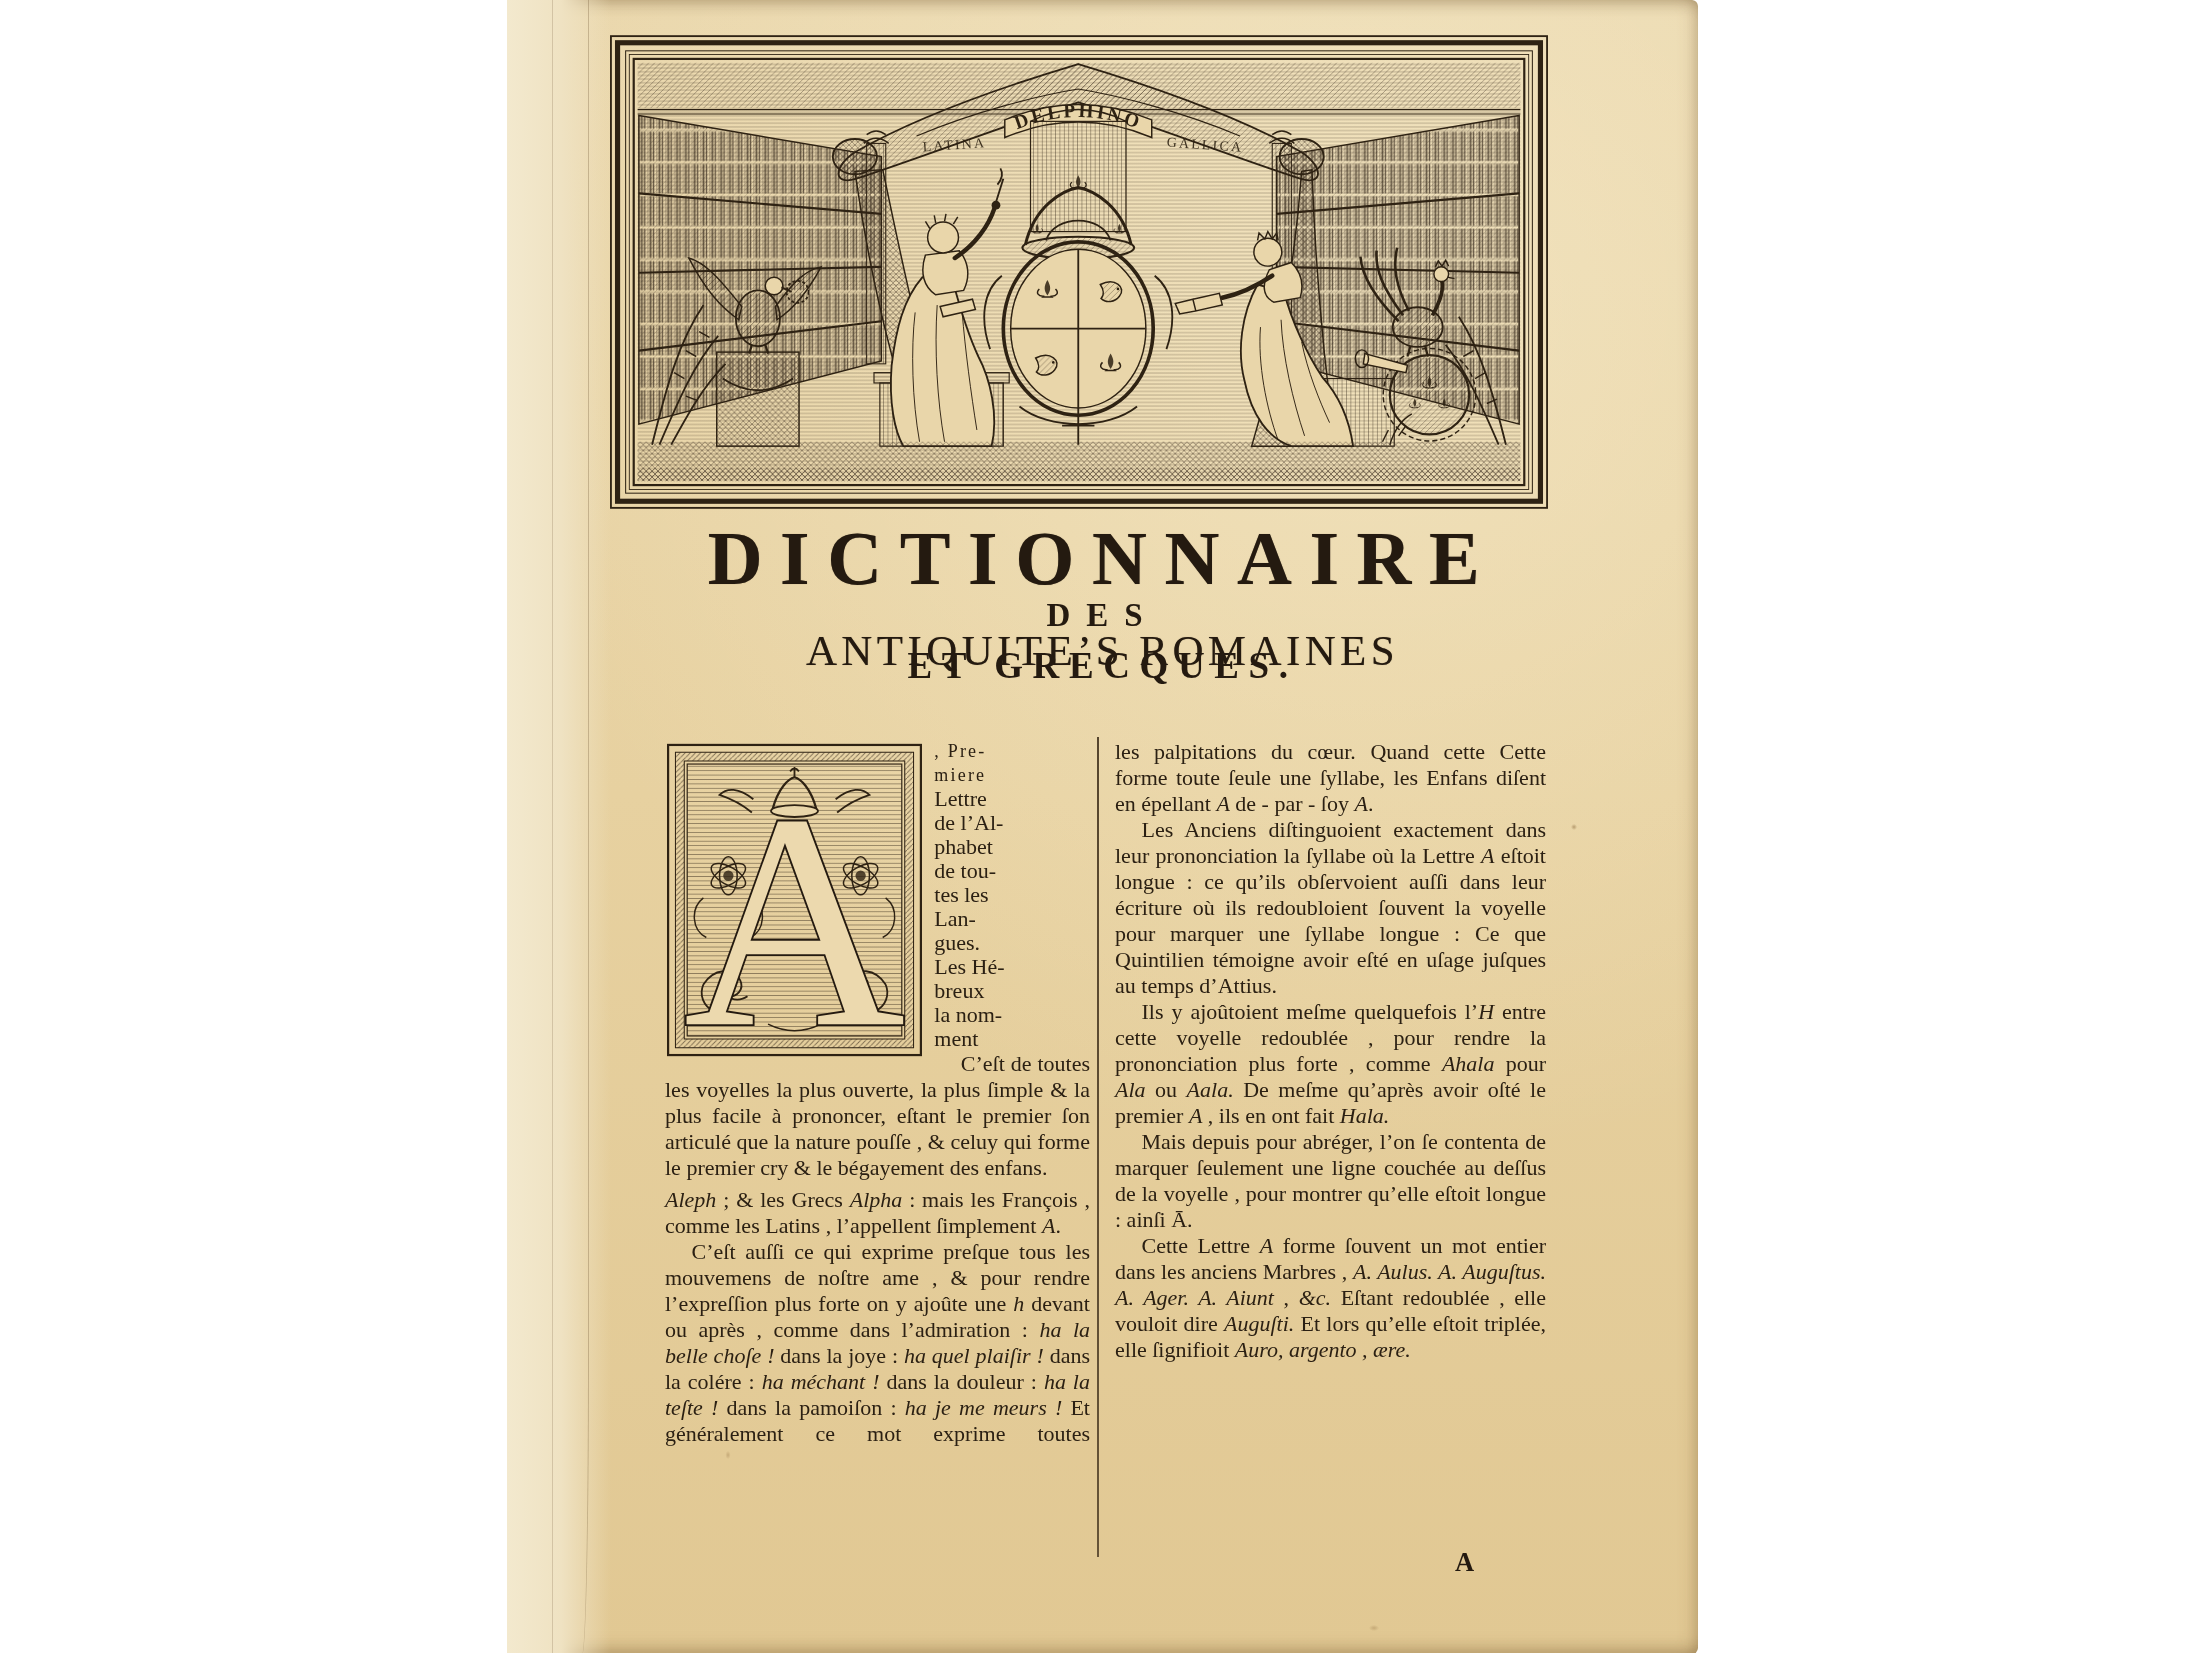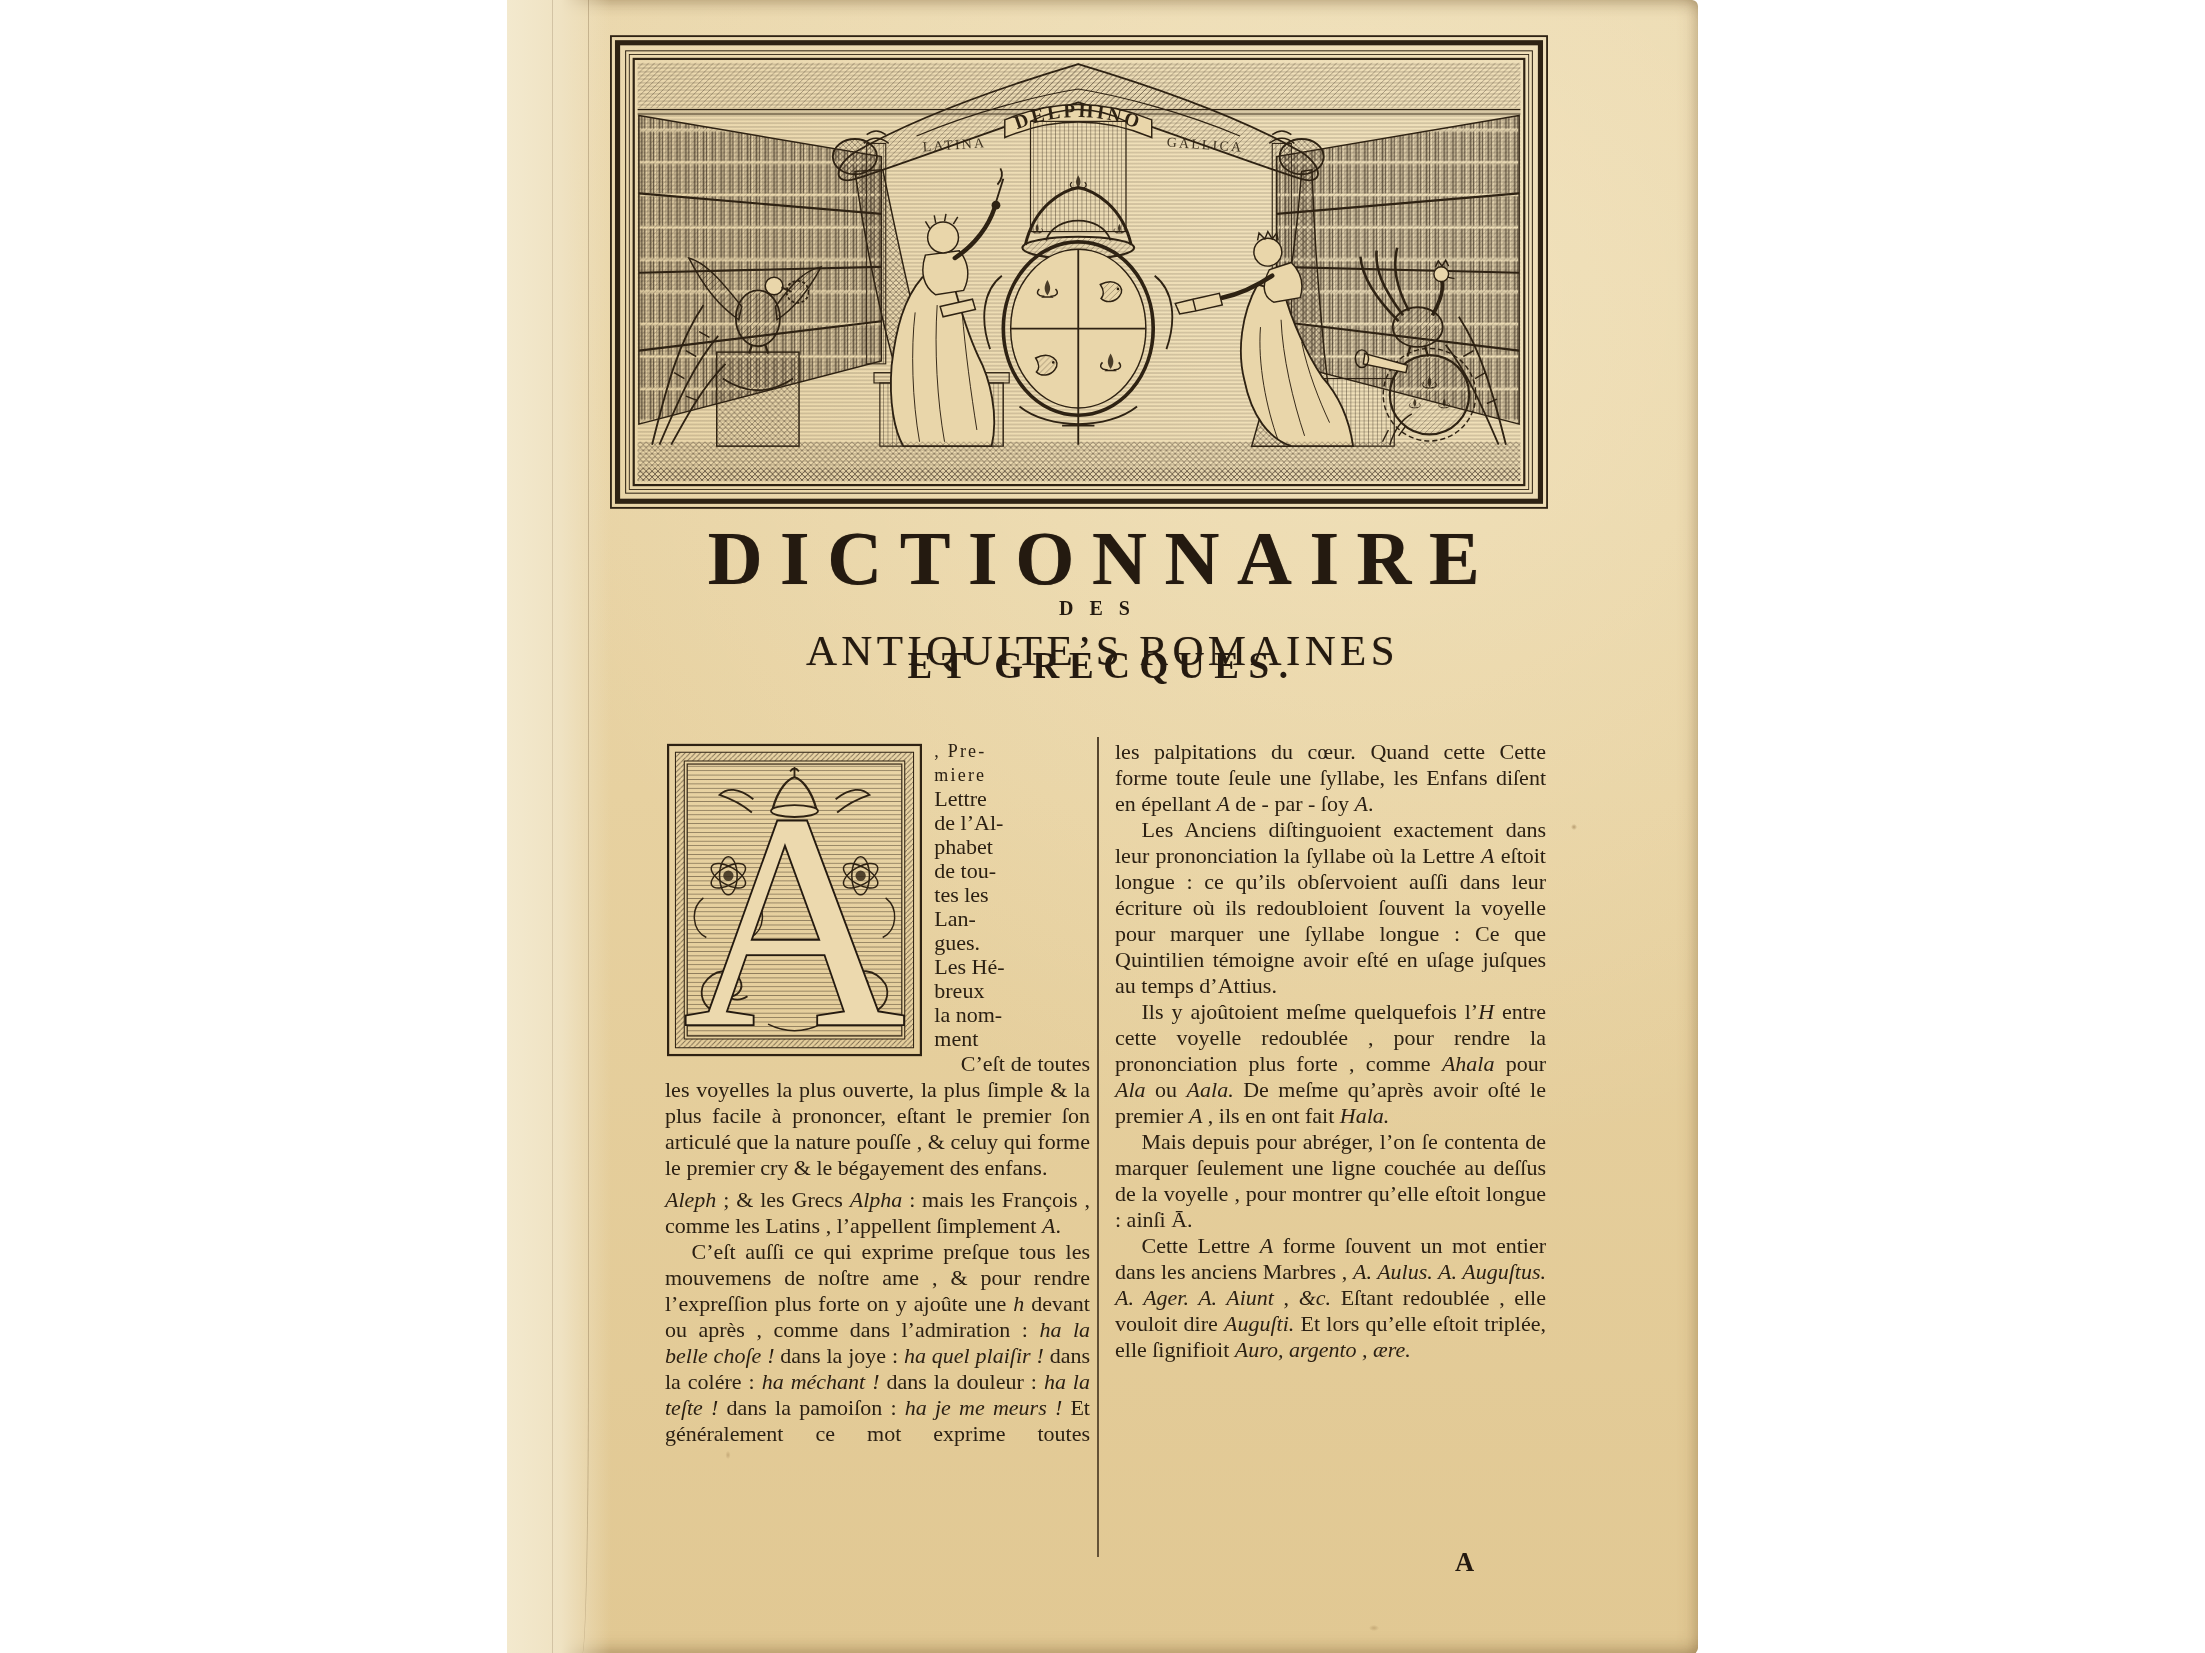--- a/index.html
+++ b/index.html
@@ -23,21 +23,21 @@
     border-right:1.5px solid rgba(96,72,38,.28);border-radius:0 0 60% 0/0 0 294px 0;}
   .deckle::before{content:"";position:absolute;left:38px;top:0;width:7.4px;height:100%;
     border-right:0.7px solid rgba(96,72,38,.20);}
   
   .engraving{position:absolute;left:101px;top:33px;width:942px;height:478px;}
   .engraving svg{display:block;width:100%;height:100%;}
   
   .titleblock{position:absolute;left:158px;top:0;width:875px;text-align:center;color:#241a10;}
   .t1{position:absolute;left:0;width:100%;top:515px;font-size:76px;font-weight:700;
       letter-spacing:17.6px;white-space:nowrap;text-shadow:0 0 0.7px rgba(40,28,12,.55);}
-  .t2{position:absolute;left:0;width:100%;top:597px;font-size:20px;font-weight:700;letter-spacing:16px;}
+  .t2{position:absolute;left:0;width:100%;top:597px;font-size:33px;font-weight:700;letter-spacing:16px;}
   .t3{position:absolute;left:0;width:100%;top:626px;font-size:43px;font-weight:400;letter-spacing:4.4px;
       white-space:nowrap;text-shadow:0 0 0.7px rgba(40,28,12,.5);}
   .t4{position:absolute;left:0;width:100%;top:644px;font-size:37px;font-weight:700;letter-spacing:9.6px;}
   
   .columns{position:absolute;left:158px;top:739px;width:875px;color:#2b2013;}
   .col{font-size:22px;line-height:26px;text-align:justify;}
   .col-left{position:absolute;left:0;top:0;width:425px;}
   .col-right{position:absolute;left:450px;top:0;width:431px;}
   .divider{position:absolute;left:590px;top:737px;width:2.2px;height:820px;
            background:linear-gradient(180deg,rgba(60,44,24,.85),rgba(60,44,24,.75));}

